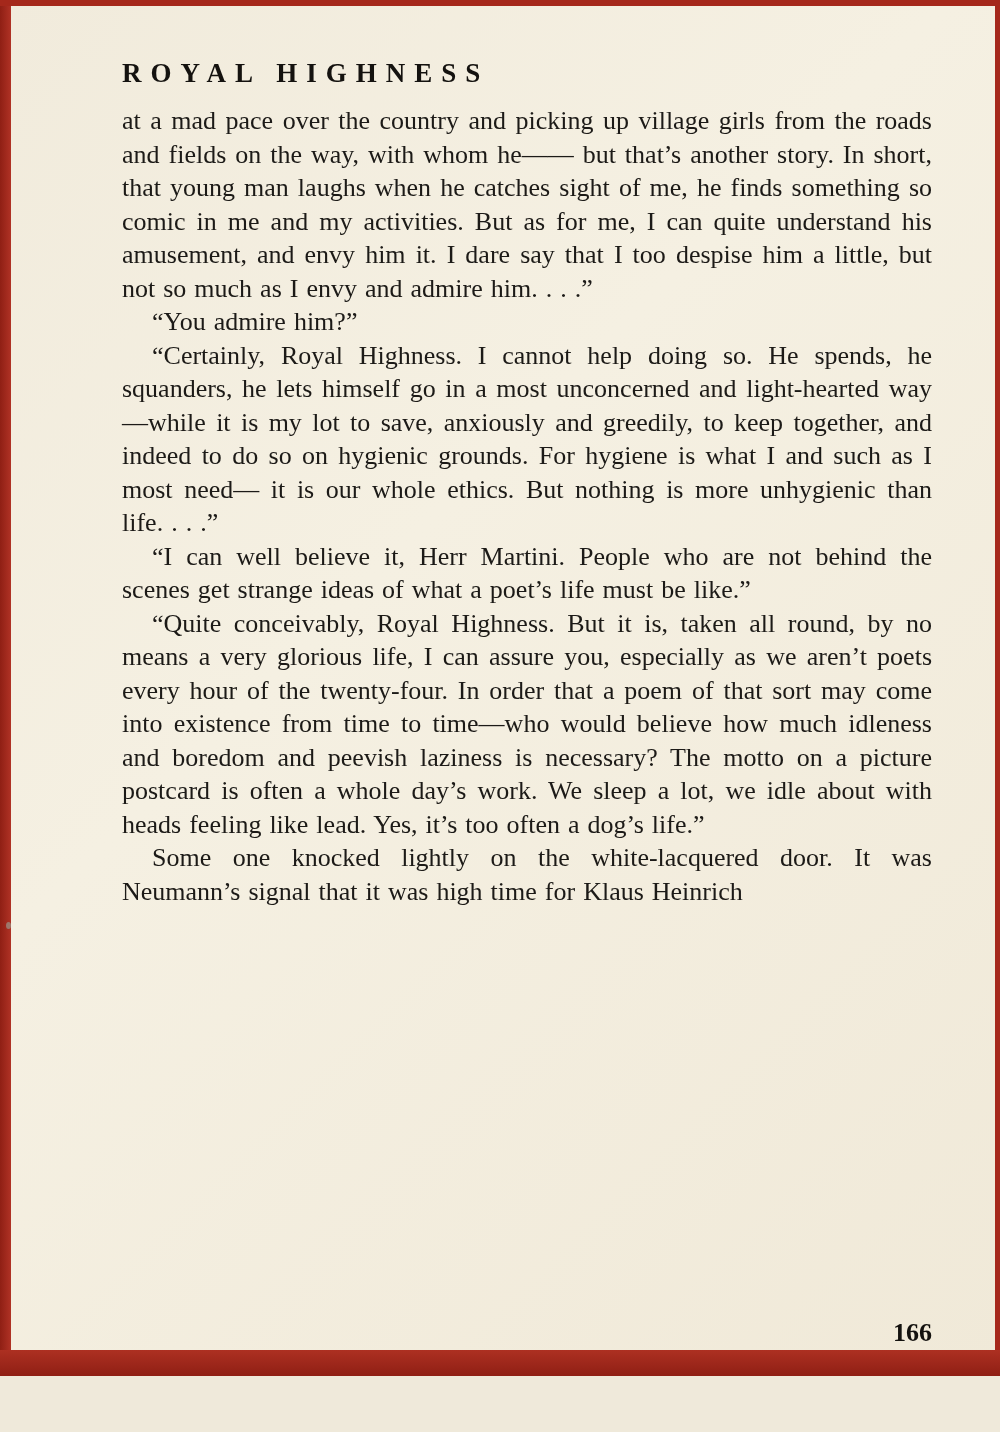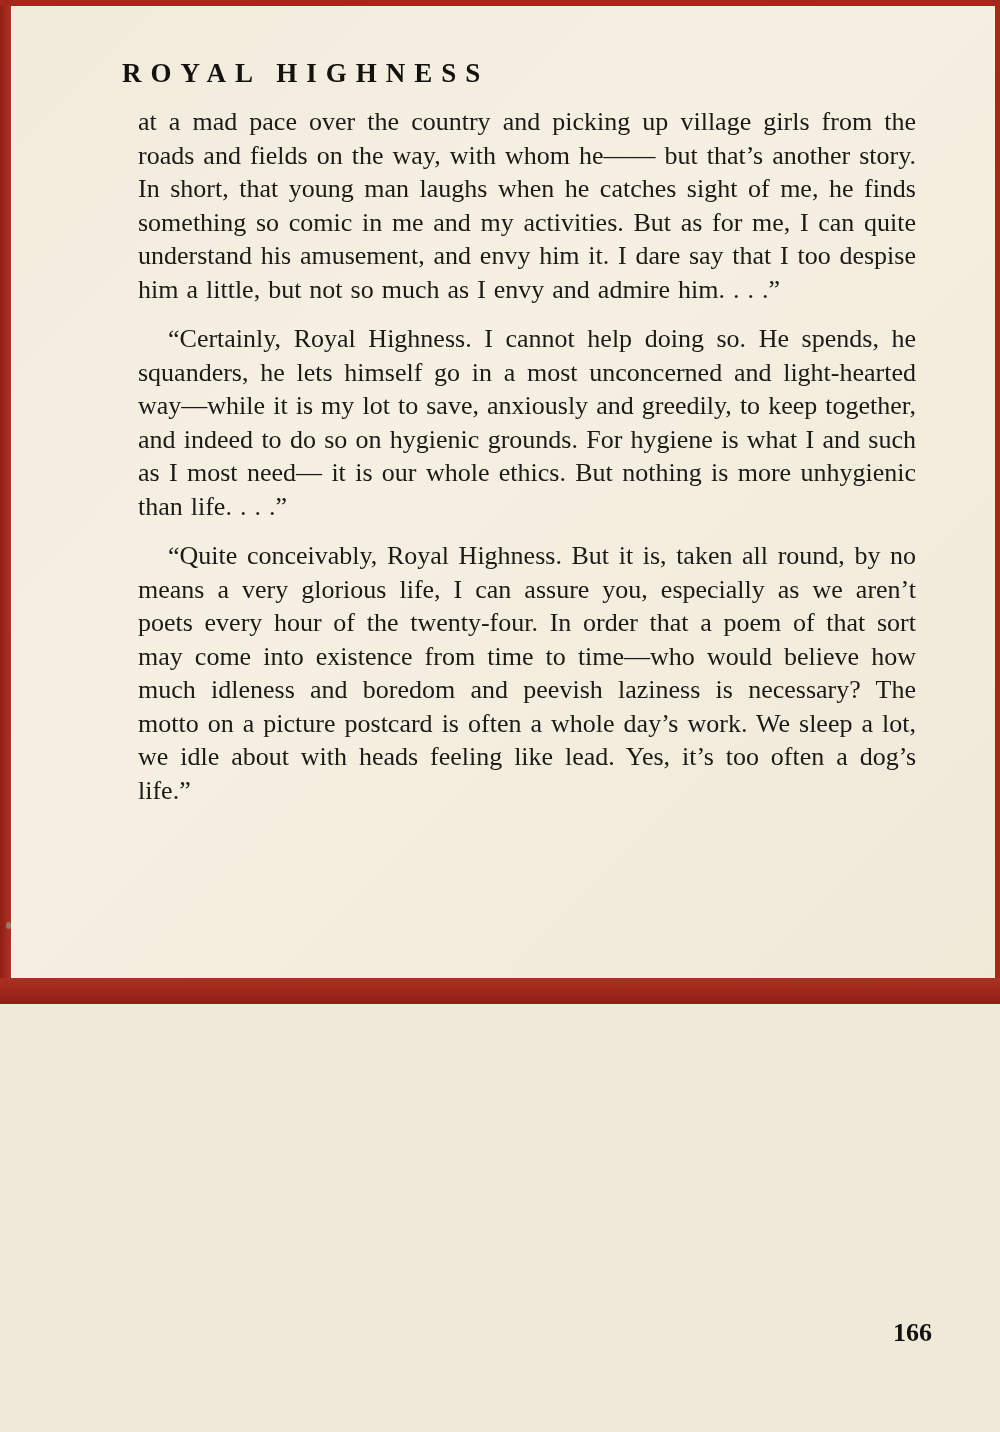--- a/index.html
+++ b/index.html
@@ -9,21 +9,21 @@
   body {
     width: 1000px;
     height: 1432px;
     background: #efe9da;
     font-family: "Liberation Serif", "DejaVu Serif", serif;
     overflow: hidden;
   }
   .scan-page {
     position: relative;
     width: 1000px;
-    height: 1004px;
+    height: 1376px;
     background: linear-gradient(135deg, #f1ebdc 0%, #f5f0e2 40%, #f0e9d8 100%);
   }
   
   .edge {
     position: absolute;
     background: #a5281b;
   }
   .edge-left   { left: 0; top: 0; width: 11px;  height: 100%; background: linear-gradient(90deg, #8f1f14, #b03225); }
   .edge-top    { left: 0; top: 0; width: 100%;  height: 6px; }
   .edge-right  { right: 0; top: 0; width: 5px;  height: 100%; }
@@ -48,21 +48,21 @@
     color: #1c1a17;
   }
   .running-header {
     font-size: 27px;
     font-weight: bold;
     letter-spacing: 9px;
     margin: 0 0 15px 0;
     color: #14120f;
   }
   .para {
-    margin: 16px;
+    margin: 0;
     font-size: 26px;
     line-height: 33.5px;
     text-align: justify;
     word-spacing: 1.5px;
   }
   .para.indent {
     text-indent: 30px;
   }
   .page-number {
     position: absolute;
@@ -82,19 +82,22 @@
   <div class="edge edge-left"></div>
   <div class="edge edge-top"></div>
   <div class="edge edge-right"></div>
   <div class="edge edge-bottom"></div>
   <div class="smudge"></div>
 
   <div class="text-block">
     <h1 class="running-header">ROYAL HIGHNESS</h1>
 
     <p class="para">at a mad pace over the country and picking up village girls from the roads and fields on the way, with whom he—— but that’s another story.  In short, that young man laughs when he catches sight of me, he finds something so comic in me and my activities.  But as for me, I can quite understand his amusement, and envy him it.  I dare say that I too despise him a little, but not so much as I envy and admire him. . . .”</p>
+    <p class="para indent">“You admire him?”</p>
     <p class="para indent">“Certainly, Royal Highness.  I cannot help doing so.  He spends, he squanders, he lets himself go in a most unconcerned and light-hearted way—while it is my lot to save, anxiously and greedily, to keep together, and indeed to do so on hygienic grounds.  For hygiene is what I and such as I most need— it is our whole ethics.  But nothing is more unhygienic than life. . . .”</p>
+    <p class="para indent">“I can well believe it, Herr Martini.  People who are not behind the scenes get strange ideas of what a poet’s life must be like.”</p>
     <p class="para indent">“Quite conceivably, Royal Highness.  But it is, taken all round, by no means a very glorious life, I can assure you, especially as we aren’t poets every hour of the twenty-four.  In order that a poem of that sort may come into existence from time to time—who would believe how much idleness and boredom and peevish laziness is necessary?  The motto on a picture postcard is often a whole day’s work.  We sleep a lot, we idle about with heads feeling like lead.  Yes, it’s too often a dog’s life.”</p>
+    <p class="para indent">Some one knocked lightly on the white-lacquered door.  It was Neumann’s signal that it was high time for Klaus Heinrich</p>
   </div>
 
   <div class="page-number">166</div>
 
 </div>
 
 </body></html>

